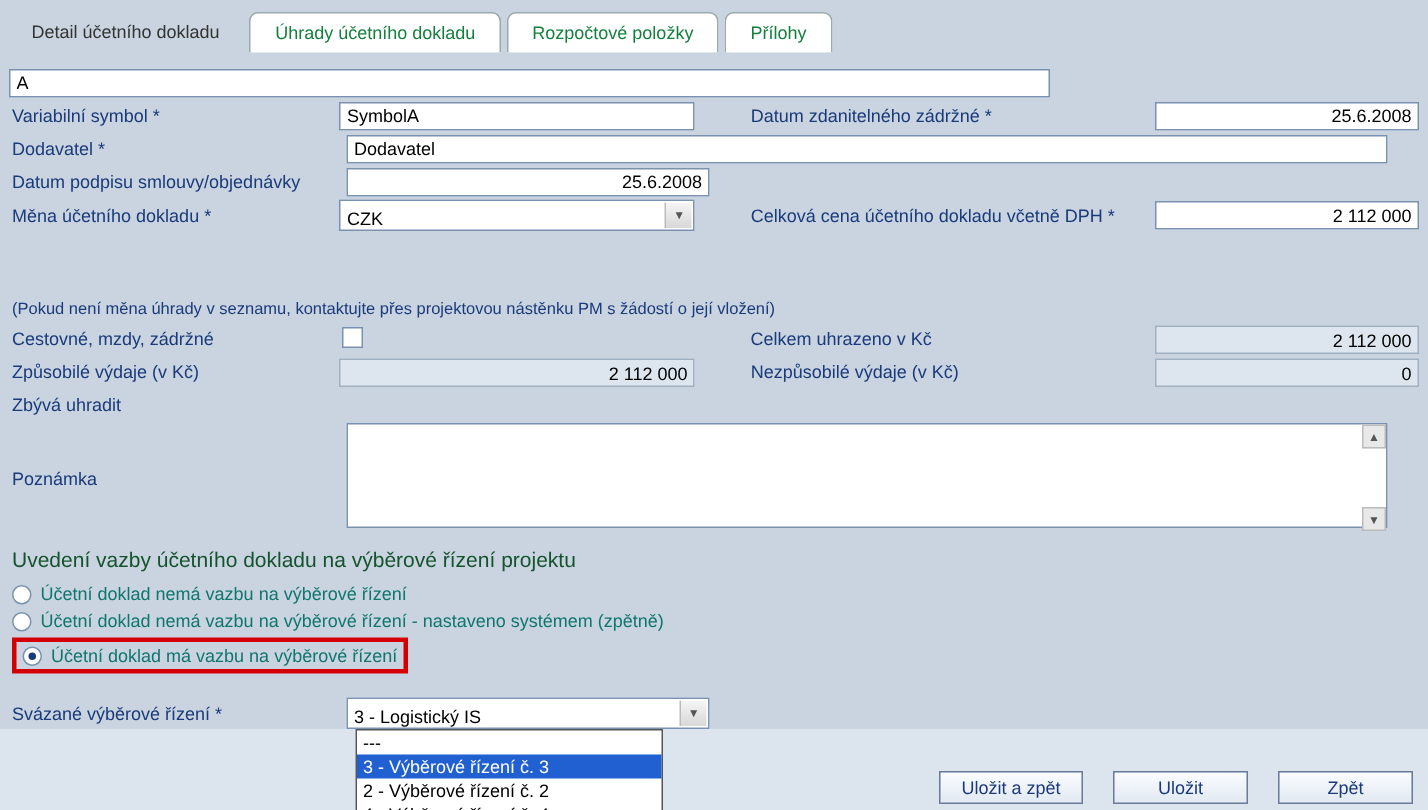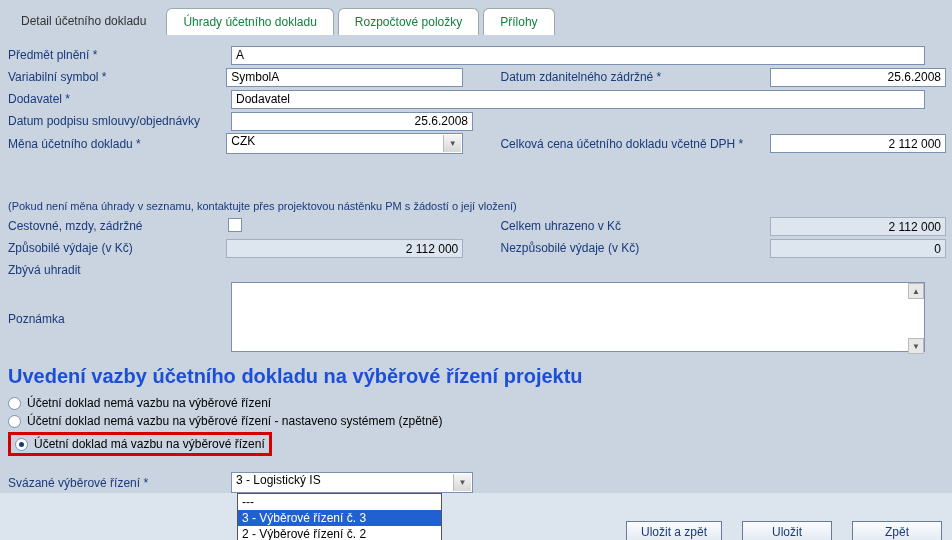--- a/index.html
+++ b/index.html
@@ -79,21 +79,21 @@
     padding: 1px 4px;
     text-align: right;
     line-height: 16px;
   }
   .select-box {
     position: relative;
     height: 21px;
     border: 1px solid #7a91b0;
     background: #fff;
     display: flex;
-    align-items: flex-start;
+    align-items: flex-end;
     padding-left: 4px;
   }
   .select-arrow {
     position: absolute;
     right: 1px;
     top: 1px;
     bottom: 1px;
     width: 18px;
     background: linear-gradient(#f5f5f5, #d8d8d8);
     border-left: 1px solid #bbb;
@@ -136,30 +136,30 @@
     height: 16px;
     background: #e8e8e8;
     border: 1px solid #bbb;
     font-size: 8px;
     display: flex;
     align-items: center;
     justify-content: center;
     color: #555;
   }
   .section-heading {
-    color: #1d4ed8;
-    font-weight: bold;
-    font-size: 20px;
+    color: #14532d;
+    font-weight: normal;
+    font-size: 14px;
     padding: 8px 0 6px 2px;
   }
   .radio-row {
     display: flex;
     align-items: flex-end;
     padding: 2px 0 2px 2px;
-    color: #000000;
+    color: #0f766e;
   }
   .radio {
     width: 13px;
     height: 13px;
     border-radius: 50%;
     border: 1px solid #7a91b0;
     background: #fff;
     margin-right: 6px;
     display: flex;
     align-items: center;
@@ -233,21 +233,20 @@
 <div class="tabs">
   <div class="tab active">Detail účetního dokladu</div>
   <div class="tab">Úhrady účetního dokladu</div>
   <div class="tab">Rozpočtové položky</div>
   <div class="tab">Přílohy</div>
 </div>
 
 <div class="form-area">
 
   <div class="row">
-    <div class="label-col">Předmět plnění *</div>
     <input type="text" class="text-input wide-input" value="A" style="">
   </div>
 
   <div class="row">
     <div class="label-col">Variabilní symbol *</div>
     <input type="text" class="text-input input1" value="SymbolA" style="">
     <div class="gap"></div>
     <div class="label-col2">Datum zdanitelného zádržné *</div>
     <input type="text" class="text-input input2 num-right" value="25.6.2008" style="">
   </div>

